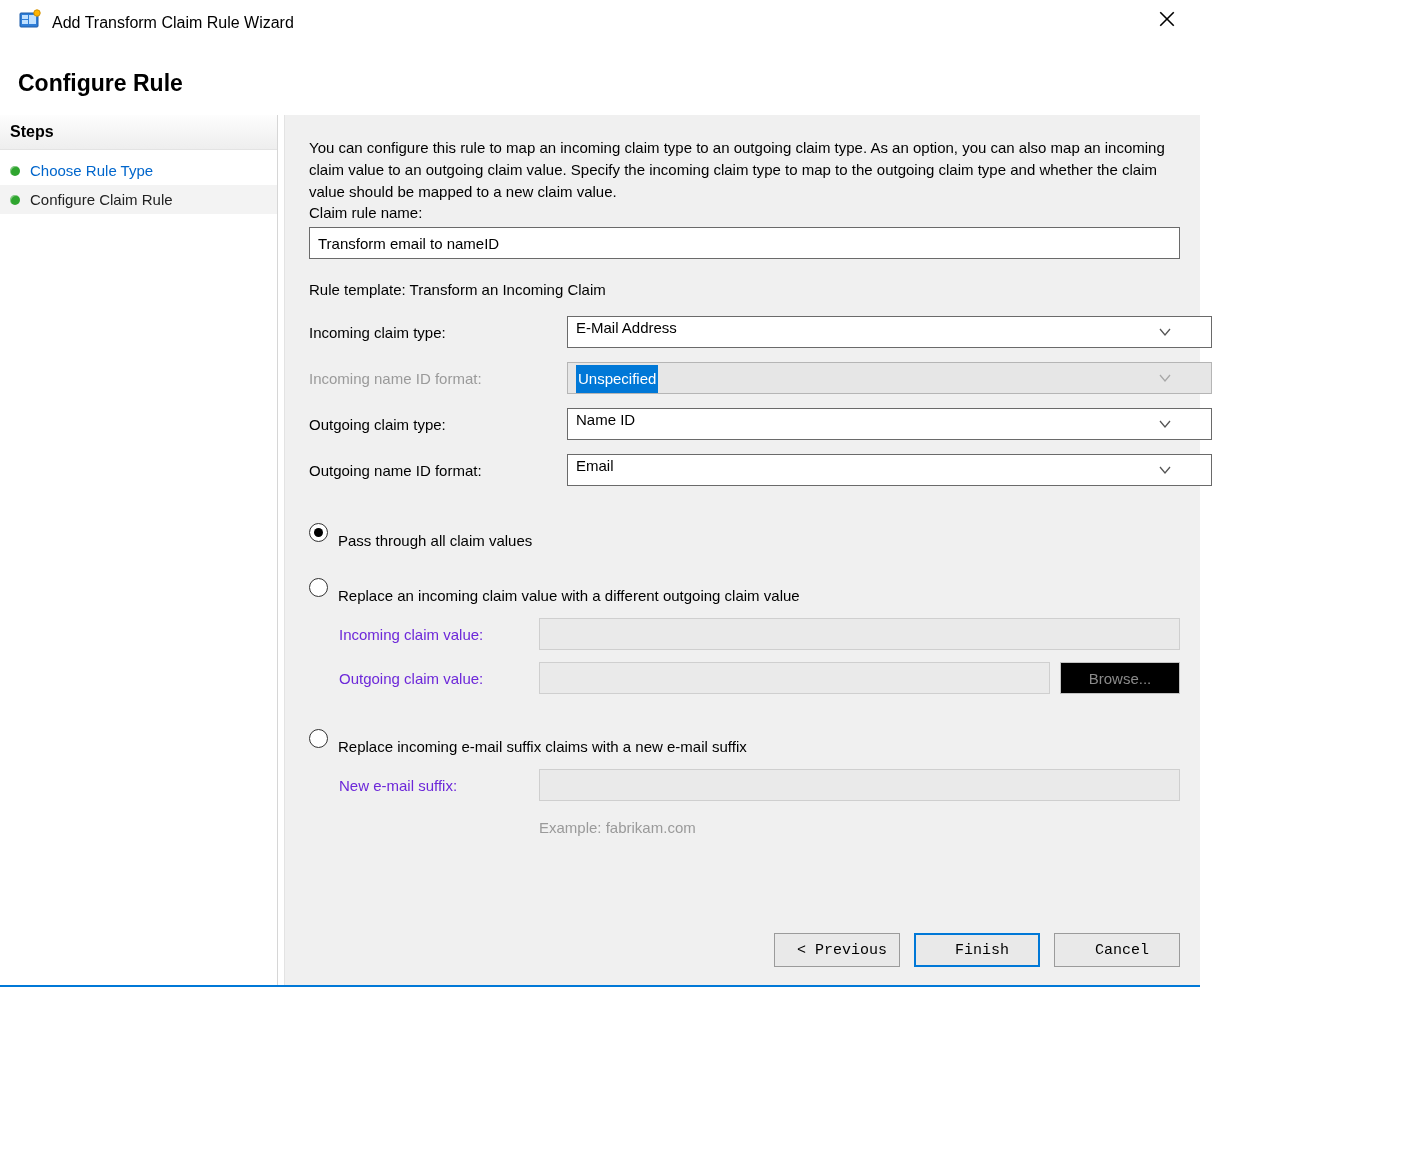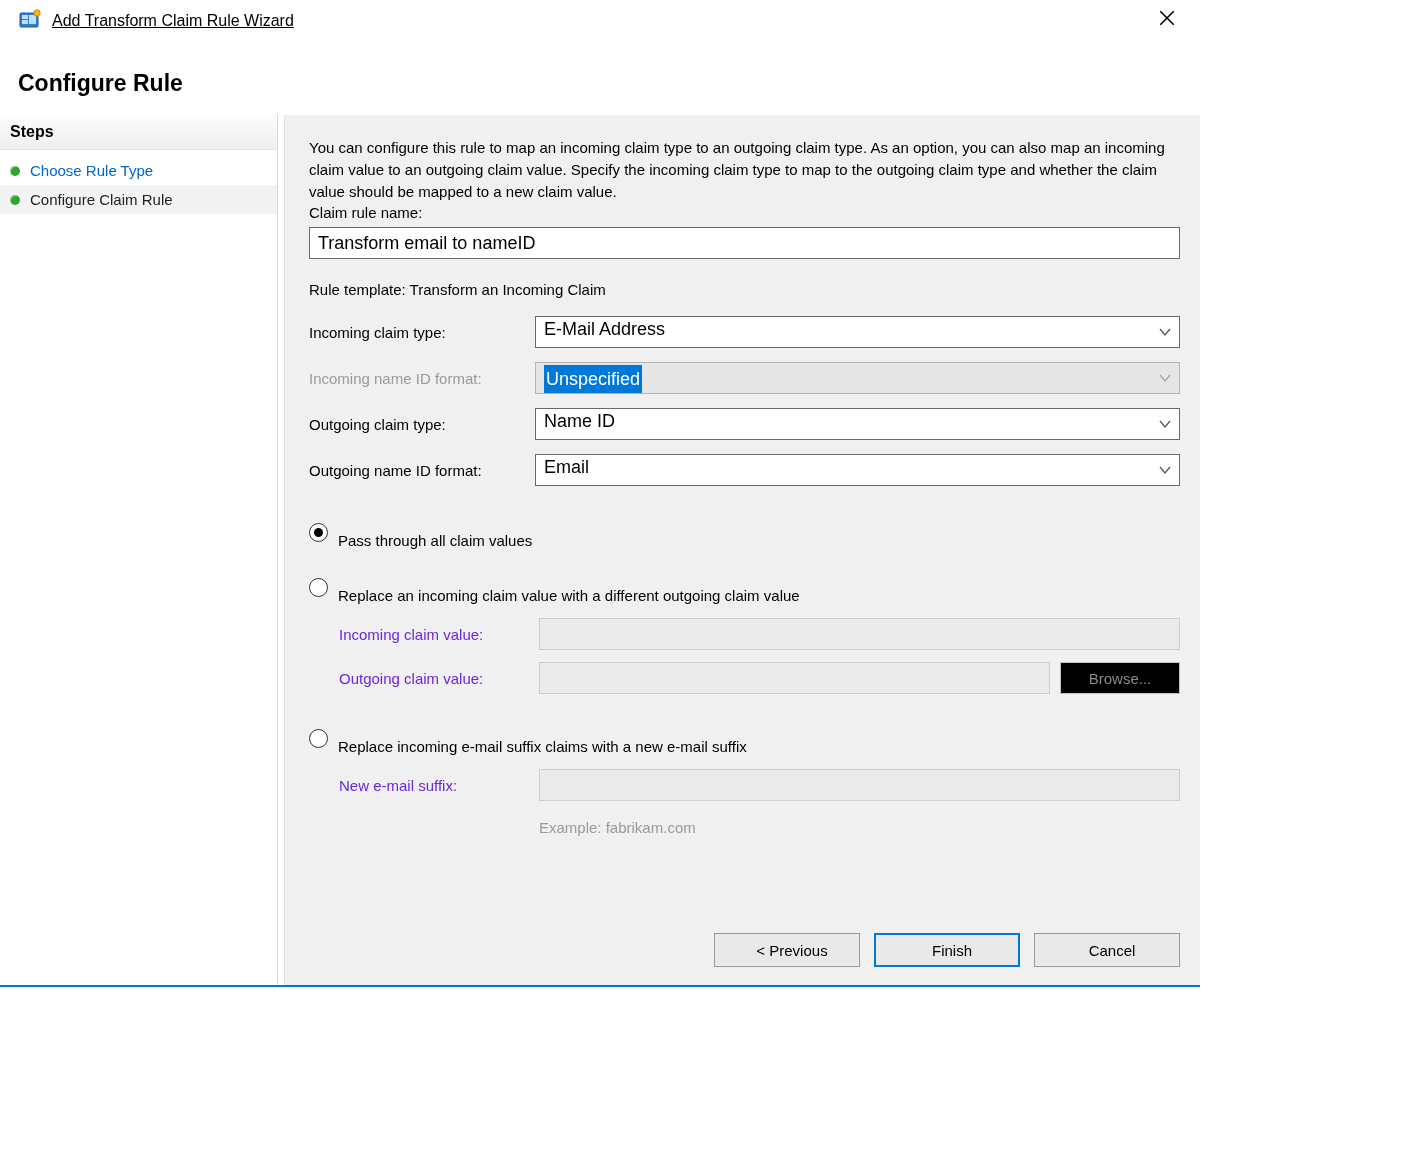--- a/index.html
+++ b/index.html
@@ -12,23 +12,22 @@
     width: 1424px;
   }
   .window {
     width: 1200px;
     margin: 0;
     background: #fff;
     border-bottom: 2px solid #0078d7;
   }
   .titlebar {
     display: flex;
-    align-items: center;
+    align-items: flex-end;
     padding: 8px 18px 6px 18px;
-    text-decoration: underline;
   }
   .titlebar .icon {
     width: 24px; height: 24px;
     margin-right: 10px;
   }
   .titlebar .title {
     flex: 1;
     font-size: 16px;
     padding-top: 2px;
   }
@@ -100,21 +99,21 @@
   }
   .field-label {
     font-size: 15px;
     margin-bottom: 6px;
   }
   .text-input, .select-box {
     width: 100%;
     height: 32px;
     border: 1px solid #6a6a6a;
     background: #fff;
-    font-size: 18px;
+    font-size: 15px;
     padding: 2px 8px;
     outline: none;
     font-family: inherit;
   }
   .text-input { display: block; }
   .template-line {
     margin: 22px 0 18px 0;
     font-size: 15px;
   }
   .grid {
@@ -129,20 +128,21 @@
   .grid-label.disabled { color: #9a9a9a; }
   .select-wrap {
     position: relative;
     width: 100%;
   }
   .select-box {
     appearance: none;
     -webkit-appearance: none;
     padding-right: 30px;
     background: #fff;
+    margin-left: 32px;
   }
   .select-box.disabled {
     background: #e6e6e6;
     color: #666;
     border-color: #b5b5b5;
   }
   .select-wrap .chev {
     position: absolute;
     right: 8px;
     top: 50%;
@@ -226,26 +226,26 @@
   }
   .spacer { flex: 1; }
   .footer {
     display: flex;
     justify-content: flex-end;
     gap: 14px;
     padding-top: 30px;
   }
   .btn {
     height: 34px;
-    width: 146px;
+    width: 126px;
     border: 1px solid #9b9b9b;
     background: #e9e9e9;
     font-size: 15px;
     cursor: pointer;
-    font-family: Liberation Sans, sans-serif;
+    font-family: Liberation Mono, monospace;
     padding-left: 16px;
   }
   .btn.primary {
     border: 2px solid #0078d7;
     background: #e9e9e9;
   }
 </style>
 </head>
 <body>
 

